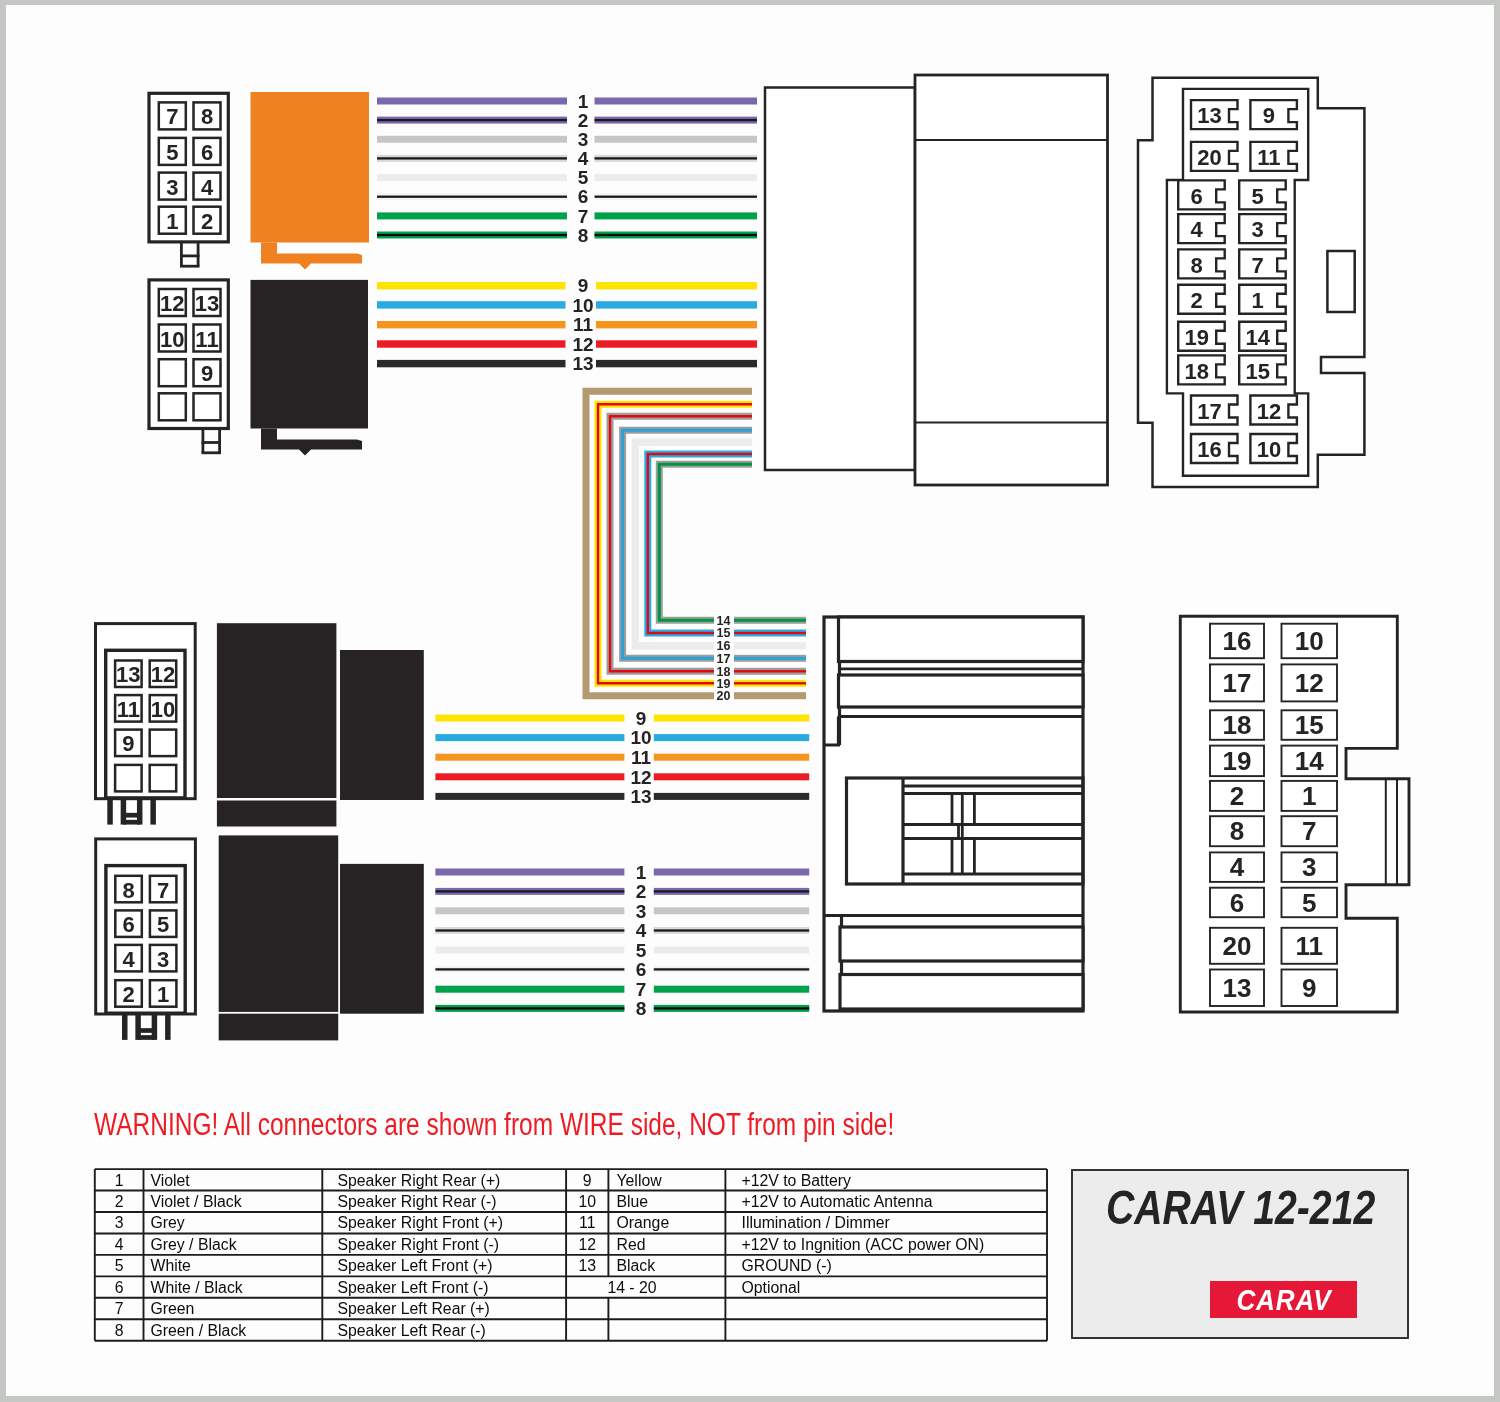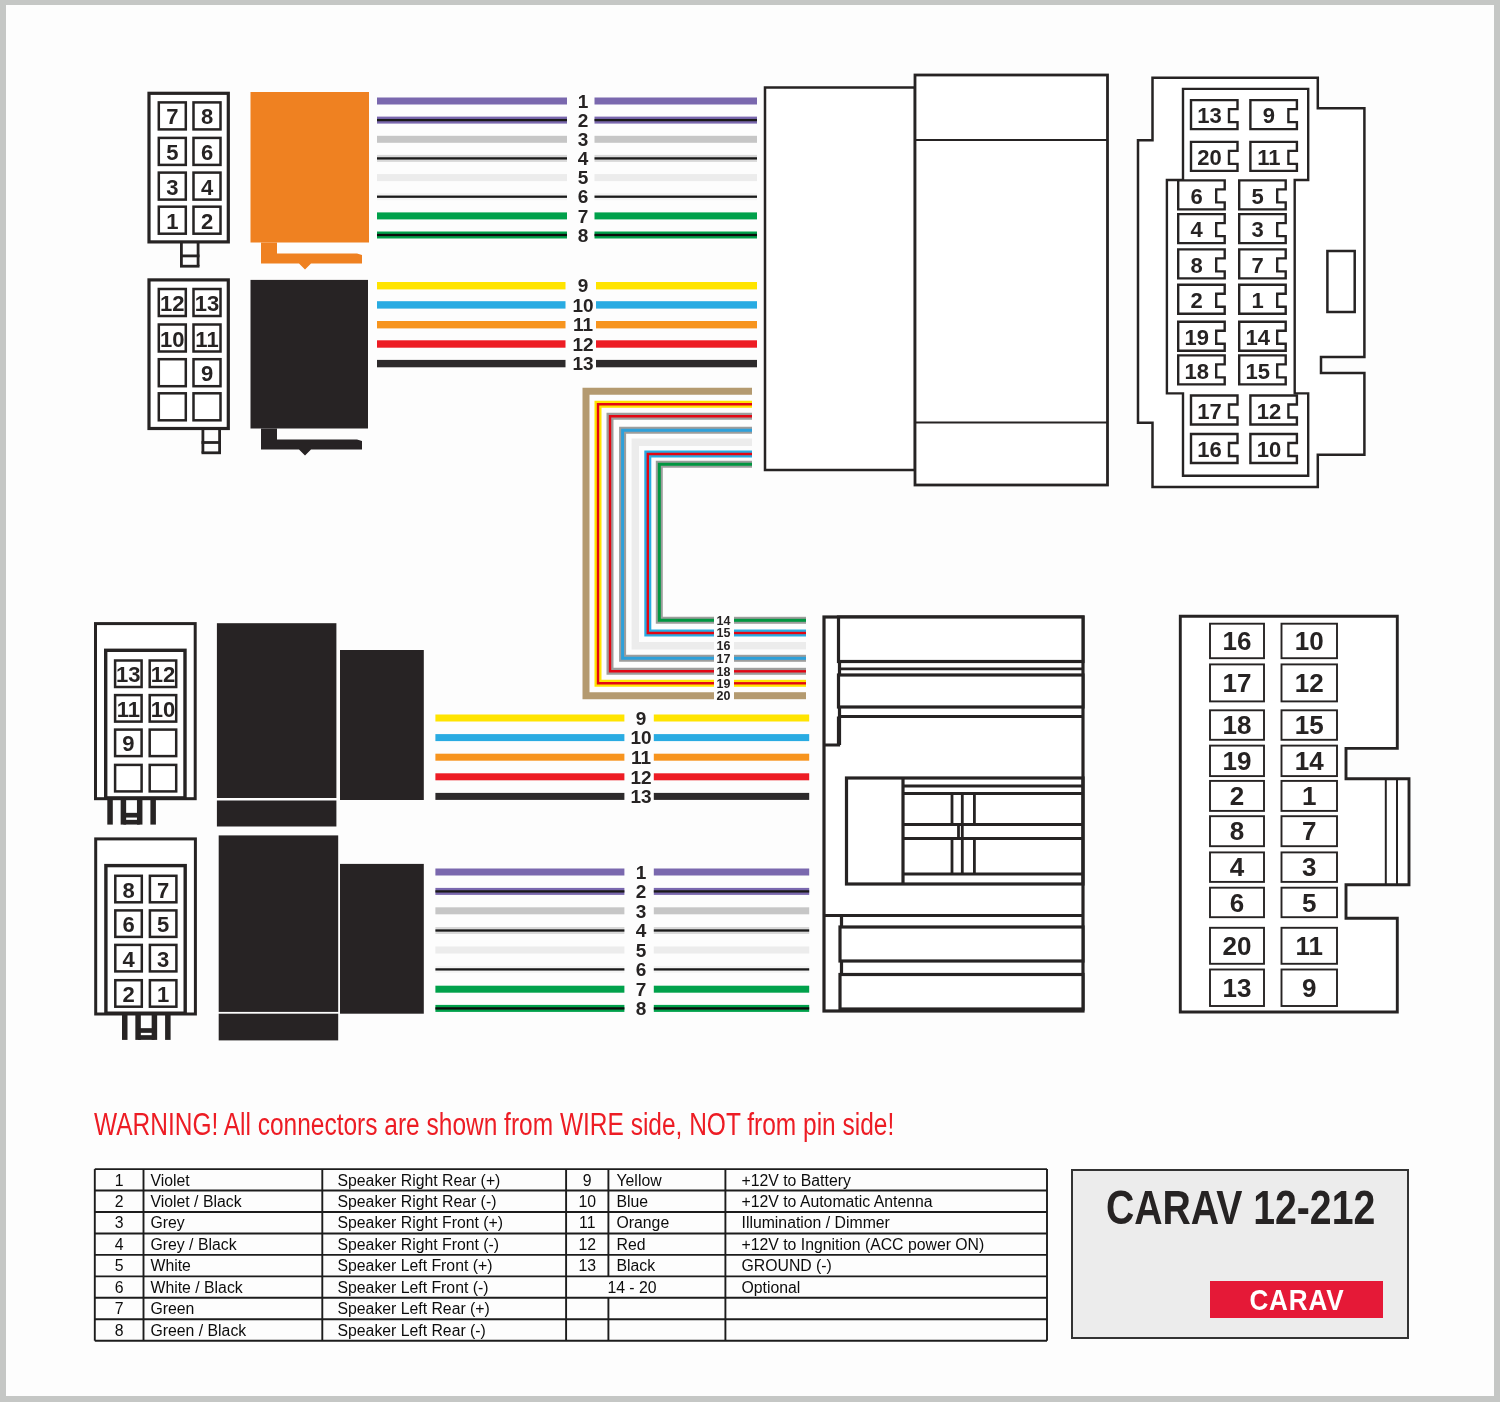--- a/index.html
+++ b/index.html
@@ -1,23 +1,23 @@
 <!DOCTYPE html>
 <html><head><meta charset="utf-8"><style>
 html,body{margin:0;padding:0;width:1500px;height:1402px;background:#c5c7c5;overflow:hidden;}
 *{box-sizing:border-box;}
 #page{position:absolute;left:6px;top:5px;width:1488px;height:1391px;background:#fdfdfd;}
 #d{position:absolute;left:0;top:0;}
 #warn{position:absolute;left:94px;top:1107px;font-family:"Liberation Sans",sans-serif;
  font-size:31px;color:#ed1c24;white-space:nowrap;transform:scale(0.79,1);transform-origin:0 0;}
 #cbox{position:absolute;left:1071px;top:1169px;width:338px;height:170px;background:#ececec;
- border:2.5px solid #333;}
+ border:2.5px solid #333;font-style:italic;}
 #ctitle{position:absolute;left:33px;top:9px;font-family:"Liberation Sans",sans-serif;
  font-weight:bold;font-size:48px;color:#262323;transform:scale(0.816,1);transform-origin:0 0;white-space:nowrap;}
-#cred{position:absolute;left:137px;top:110px;width:173px;height:37px;background:#e51937;}
+#cred{position:absolute;left:137px;top:110px;width:147px;height:37px;background:#e51937;}
 #credtx{position:absolute;left:50%;top:50%;transform:translate(-50%,-50%) scale(0.87,1);
  font-family:"Liberation Sans",sans-serif;font-weight:bold;font-size:30px;color:#fff;letter-spacing:1px;}
 </style></head><body>
 <div id="page"></div>
 <svg id="d" width="1500" height="1402">
 <rect x="149" y="93.3" width="79.3" height="148.6" fill="#ffffff" stroke="#262323" stroke-width="3.2"></rect>
 <rect x="158.8" y="102.39999999999999" width="27" height="27" fill="#ffffff" stroke="#262323" stroke-width="2.5"></rect>
 <text x="172.3" y="124.39999999999999" font-size="22" font-weight="bold" fill="#262323" text-anchor="middle" font-family="Liberation Sans, sans-serif">7</text>
 <rect x="193.5" y="102.39999999999999" width="27" height="27" fill="#ffffff" stroke="#262323" stroke-width="2.5"></rect>
 <text x="207.0" y="124.39999999999999" font-size="22" font-weight="bold" fill="#262323" text-anchor="middle" font-family="Liberation Sans, sans-serif">8</text>

